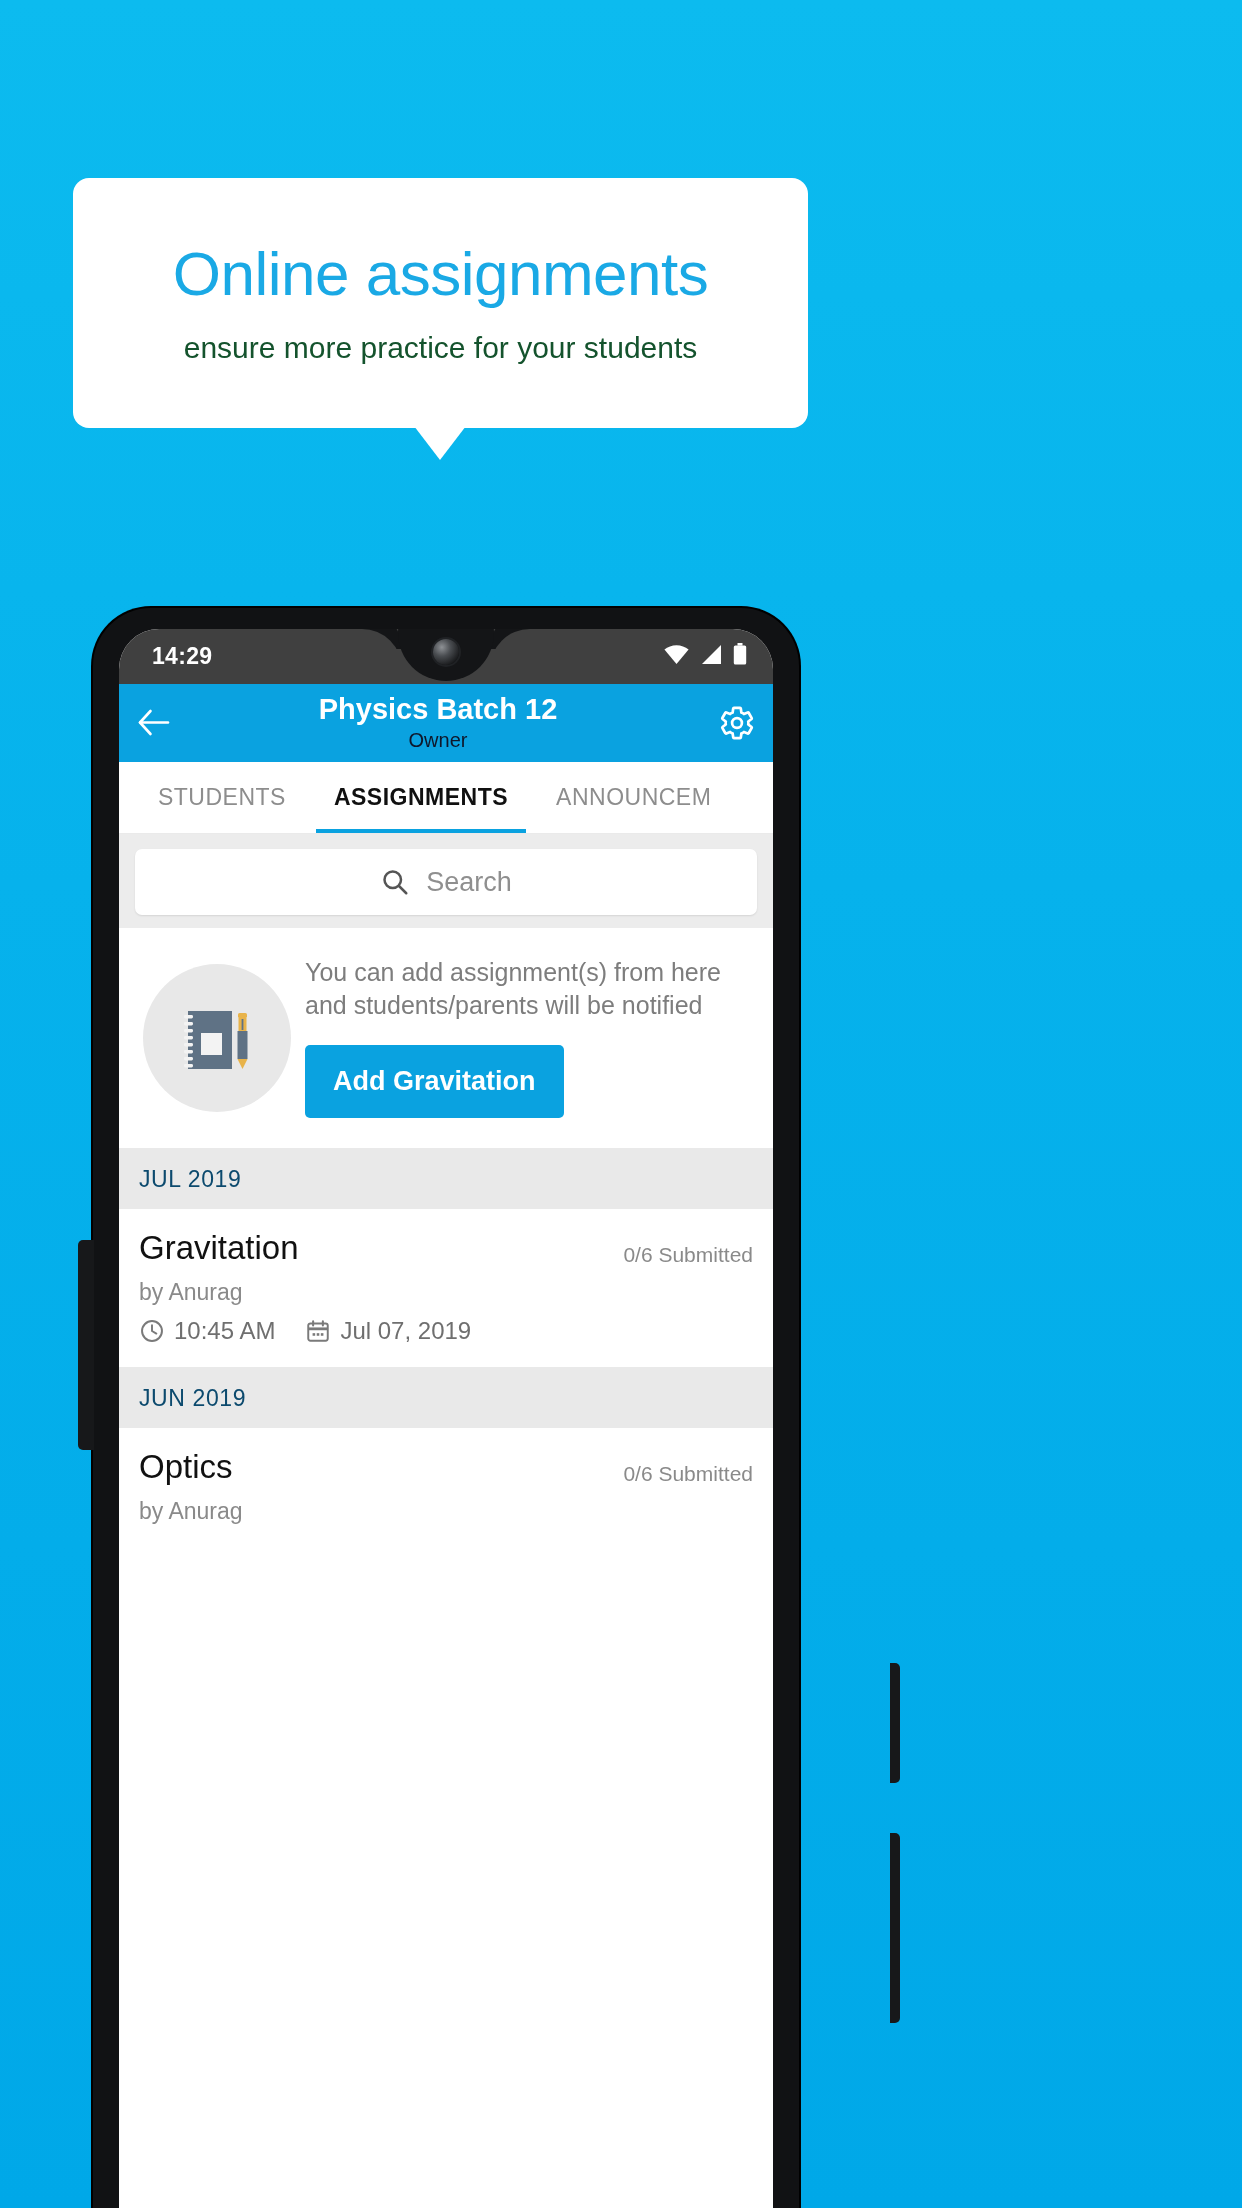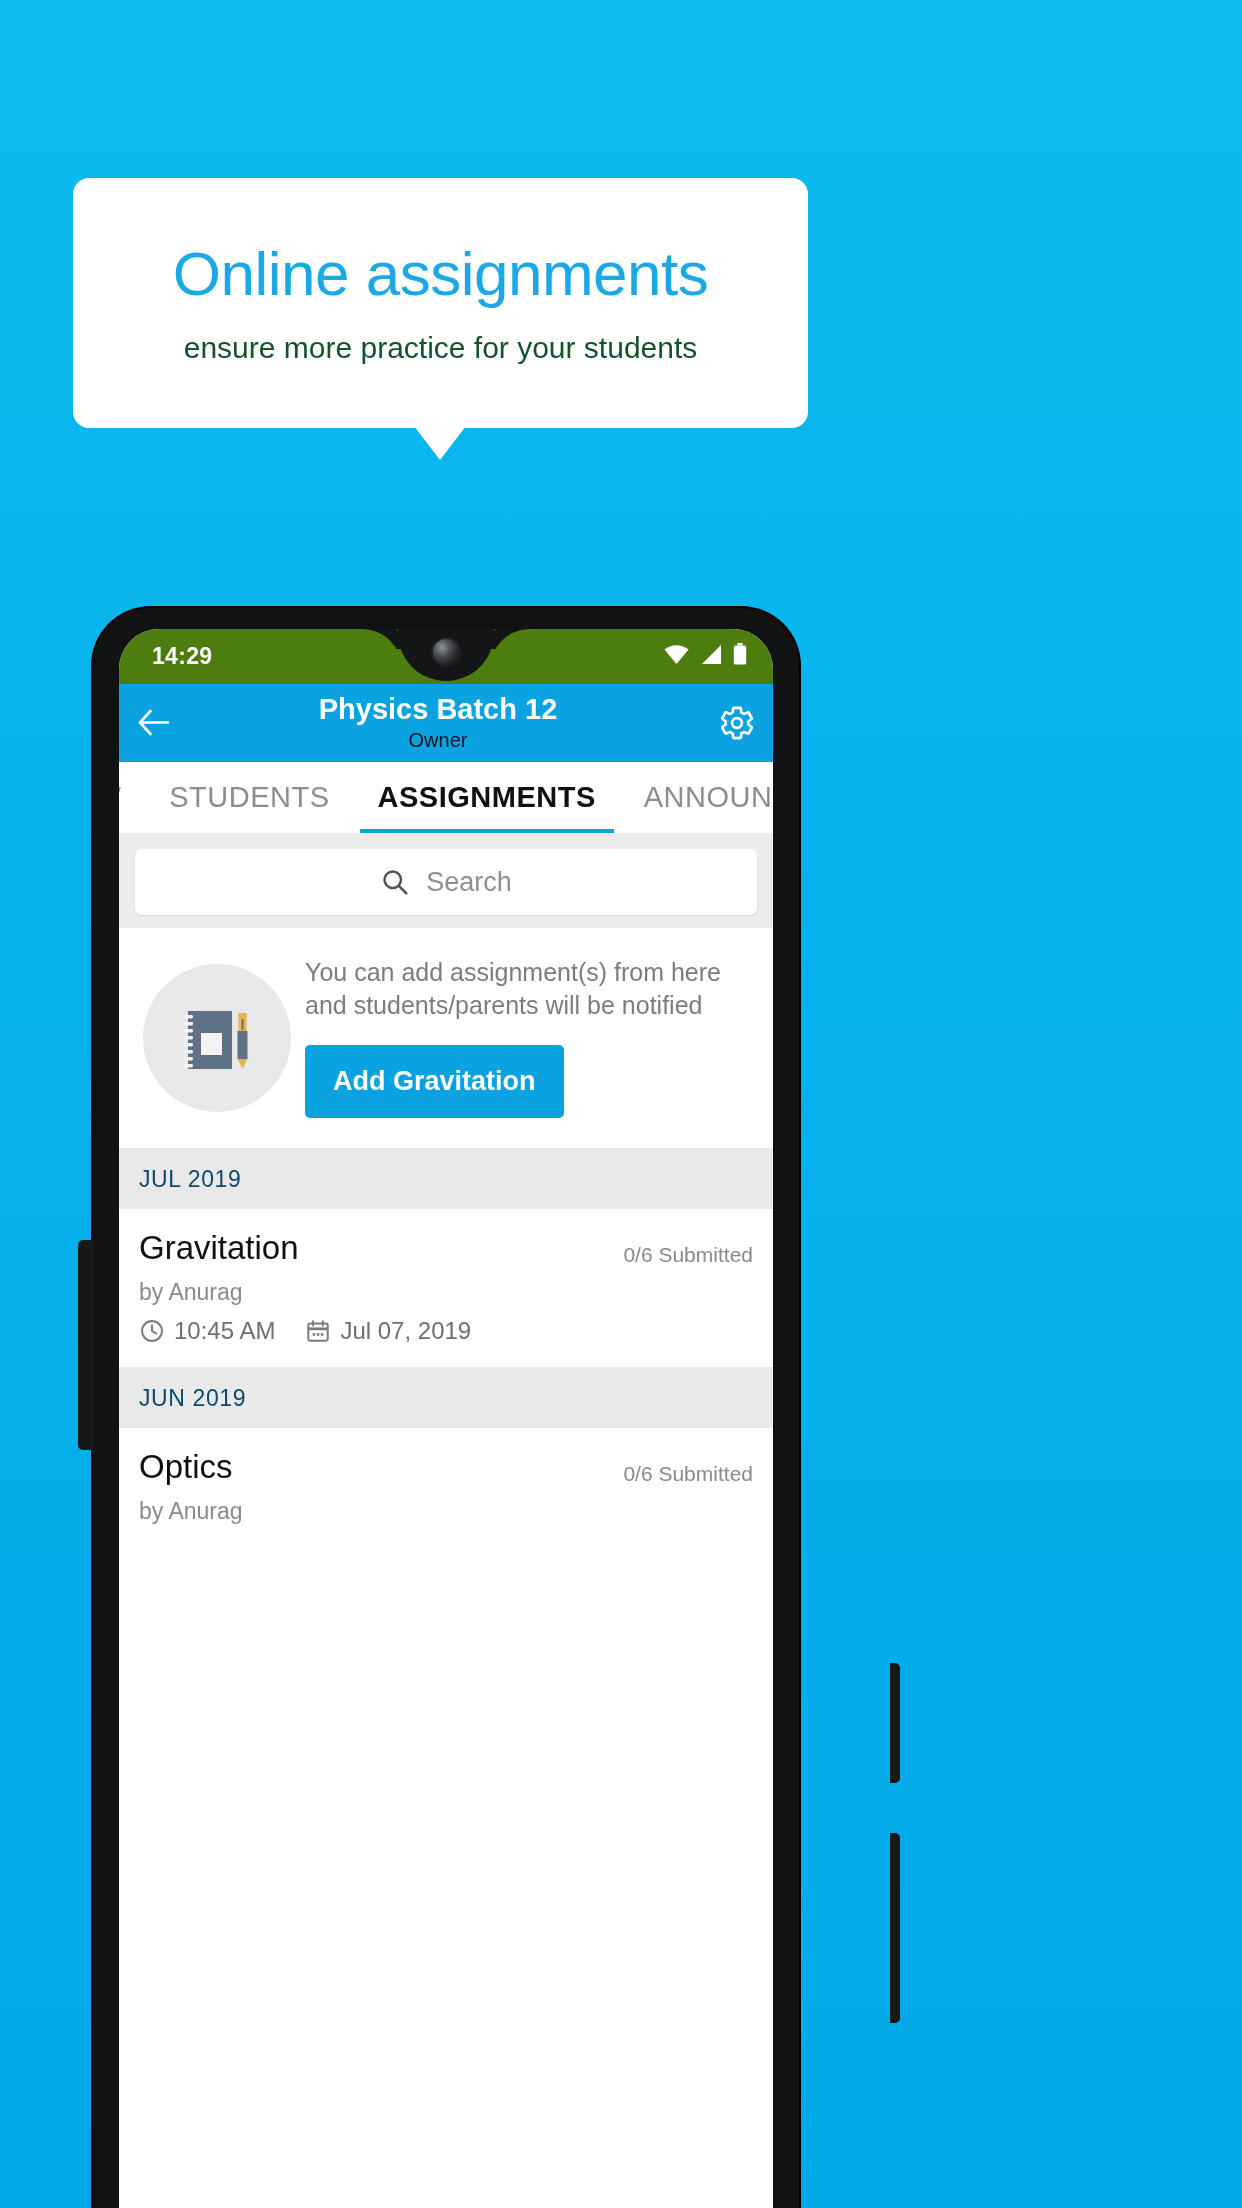--- a/index.html
+++ b/index.html
@@ -92,21 +92,21 @@
     height: 1619px;
     border-radius: 40px 40px 12px 12px;
     overflow: hidden;
     background: #ffffff;
   }
 
   
   .statusbar {
     position: relative;
     height: 55px;
-    background: #4d7c0f;
+    background: #404040;
     color: #fff;
   }
   .status-time {
     position: absolute;
     left: 33px; top: 14px;
     font-size: 23px;
     font-weight: 700;
     letter-spacing: 0.3px;
   }
   .status-icons {
@@ -205,21 +205,21 @@
     display: flex;
     align-items: stretch;
     overflow: hidden;
     border-bottom: 1px solid #eaeaea;
   }
   .tab {
     display: flex;
     align-items: center;
     justify-content: center;
     white-space: nowrap;
-    font-size: 29px;
+    font-size: 23px;
     color: #8d8d8d;
     letter-spacing: 0.5px;
     position: relative;
     padding: 0 24px;
     cursor: pointer;
     flex: 0 0 auto;
   }
   .tab.first { margin-left: -78px; }
   .tab.active {
     color: #101010;

